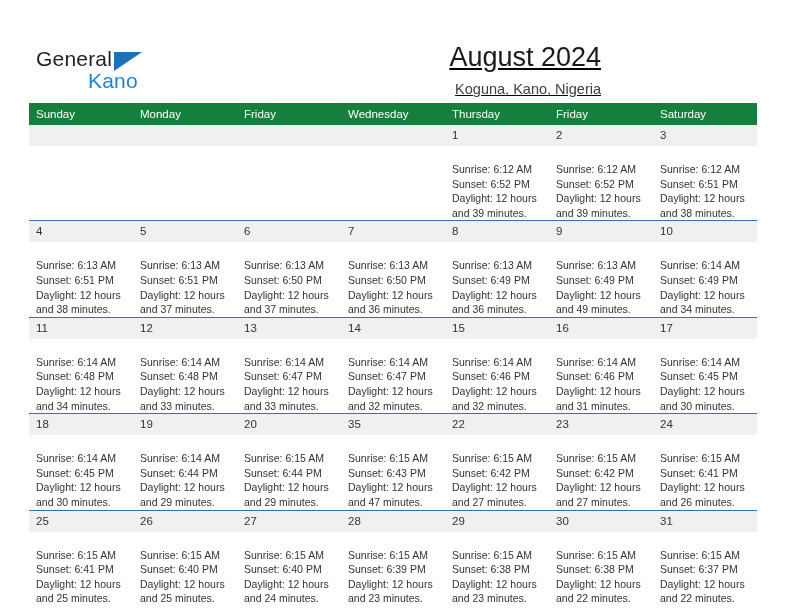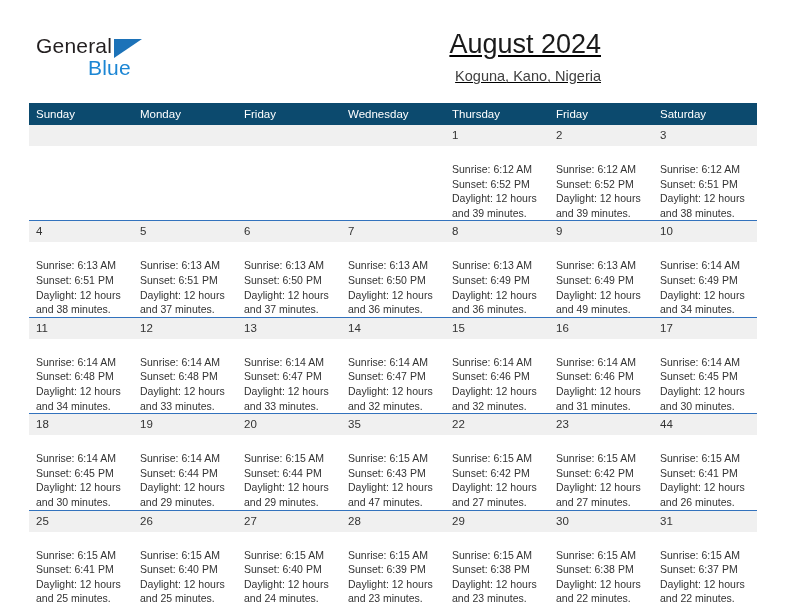--- a/index.html
+++ b/index.html
@@ -18,21 +18,21 @@
     position: relative;
     width: 792px;
     height: 612px;
     box-sizing: border-box;
   }
 
   
   .header {
     position: absolute;
     left: 0;
-    top: 0;
+    top: 13px;
     width: 636px;
     height: 100px;
   }
   .brand {
     position: absolute;
     left: 36px;
     top: 34px;
     width: 220px;
     height: 56px;
   }
@@ -86,21 +86,21 @@
   
   .calendar {
     position: absolute;
     left: 29px;
     top: 103px;
     width: 728px;
     border-collapse: collapse;
     table-layout: fixed;
   }
   .calendar th {
-    background: #0c4a6e;
+    background: #15803d;
     color: #ffffff;
     font-size: 11.5px;
     font-weight: normal;
     text-align: left;
     padding: 5px 0 5px 7px;
     height: 12px;
     border: none;
   }
   .calendar td {
     vertical-align: top;
@@ -136,21 +136,21 @@
 </style>
 </head>
 <body>
 
 <div class="page">
 
   <div class="header">
     <div class="brand">
       <span class="brand-general">General</span>
       <span class="brand-tri"></span>
-      <span class="brand-blue">Blue</span>
+      <span class="brand-blue">Kano</span>
     </div>
     <div class="title-block">
       <div class="cal-title">August 2024</div>
       <div class="cal-subtitle">Koguna, Kano, Nigeria</div>
     </div>
   </div>
 
   <table class="calendar">
     <thead>
       <tr>
@@ -388,21 +388,21 @@
           <td>
             <div class="daynum">23</div>
             <div class="dayinfo">
               <div>Sunrise: 6:15 AM</div>
               <div>Sunset: 6:42 PM</div>
               <div>Daylight: 12 hours</div>
               <div>and 27 minutes.</div>
             </div>
           </td>
           <td>
-            <div class="daynum">44</div>
+            <div class="daynum">24</div>
             <div class="dayinfo">
               <div>Sunrise: 6:15 AM</div>
               <div>Sunset: 6:41 PM</div>
               <div>Daylight: 12 hours</div>
               <div>and 26 minutes.</div>
             </div>
           </td>
         </tr>
         <tr class="week-row">
           <td>

